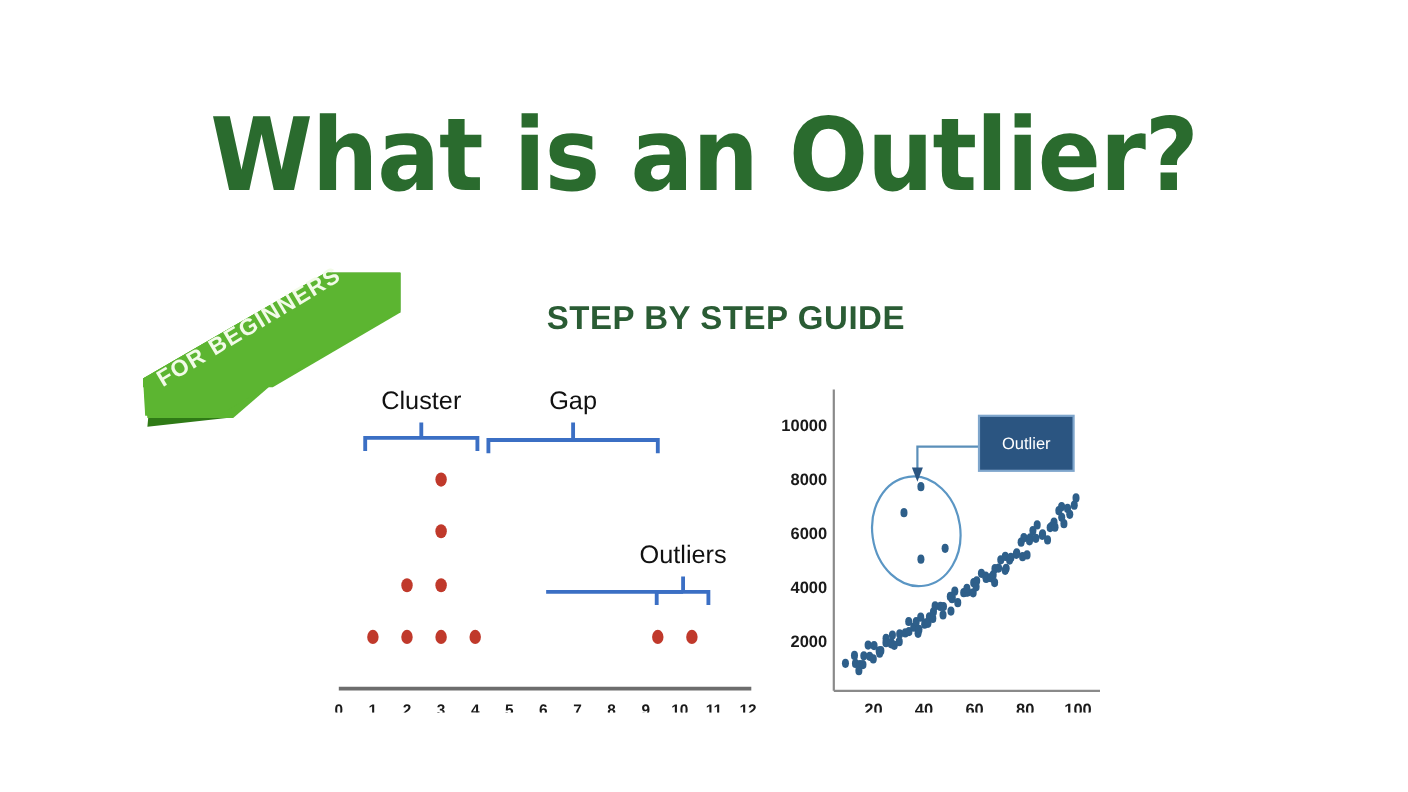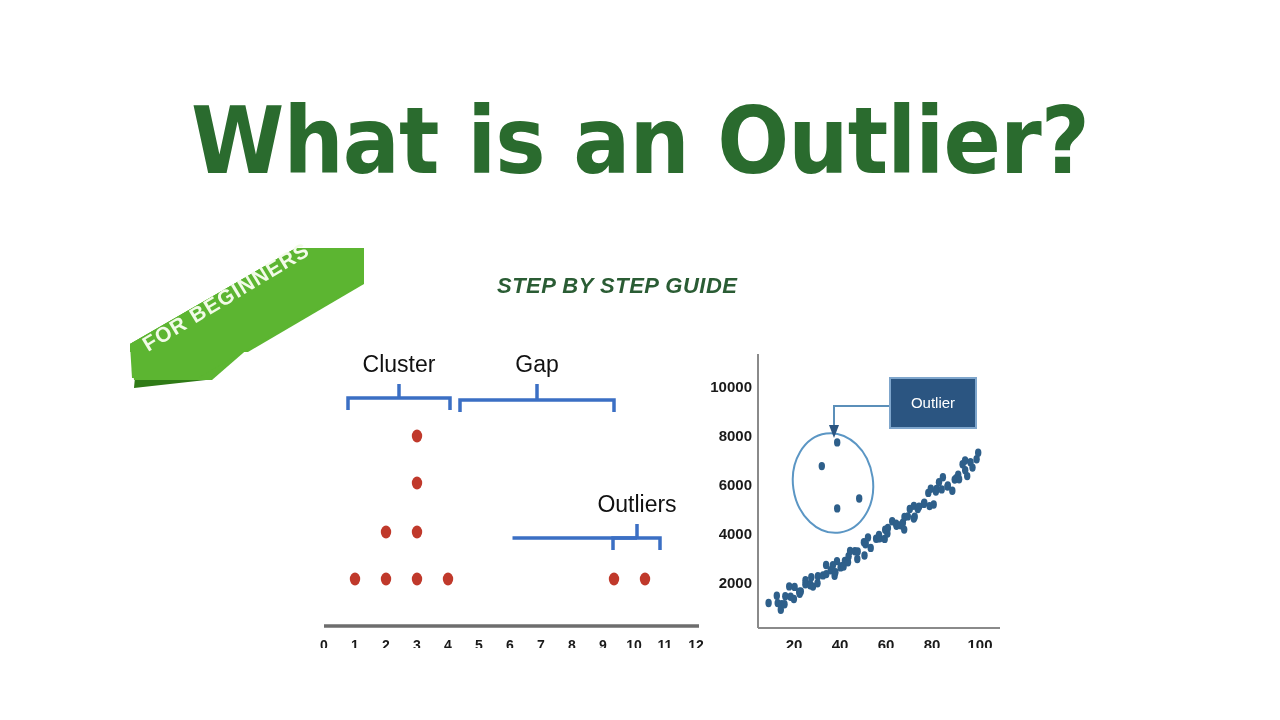--- a/index.html
+++ b/index.html
@@ -34,25 +34,24 @@
     white-space: nowrap;
   }
 
   
   #subtitle {
     position: absolute;
     left: 497px;
     top: 273px;
     font-family: "Liberation Sans", sans-serif;
     font-weight: bold;
-    font-size: 22px;
+    font-size: 30px;
     letter-spacing: 0.5px;
     color: #2a5c34;
     white-space: nowrap;
-    font-style: italic;
   }
 
   
   #ribbon-wrap {
     position: absolute;
     left: 128px;
     top: 240px;
     width: 250px;
     height: 155px;
   }
@@ -61,21 +60,21 @@
     font-family: "Liberation Sans", sans-serif;
     font-weight: bold;
     font-size: 21px;
     fill: #f2fbe8;
     letter-spacing: 1.2px;
   }
 
   
   #dotplot {
     position: absolute;
-    left: 304px;
+    left: 288px;
     top: 330px;
     width: 420px;
     height: 340px;
     text-decoration: underline;
   }
   #dotplot svg { display: block; }
   .dp-label {
     font-family: "Liberation Sans", sans-serif;
     font-size: 23px;
     fill: #111111;

